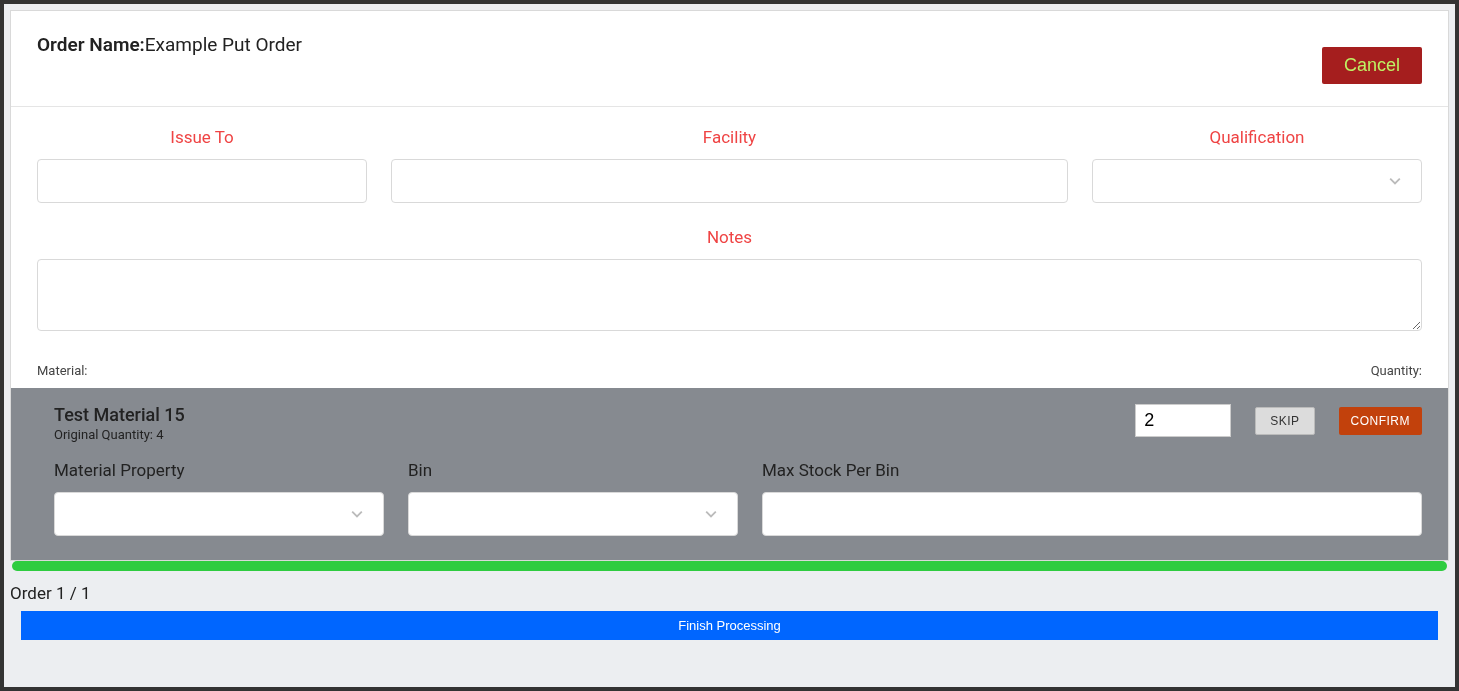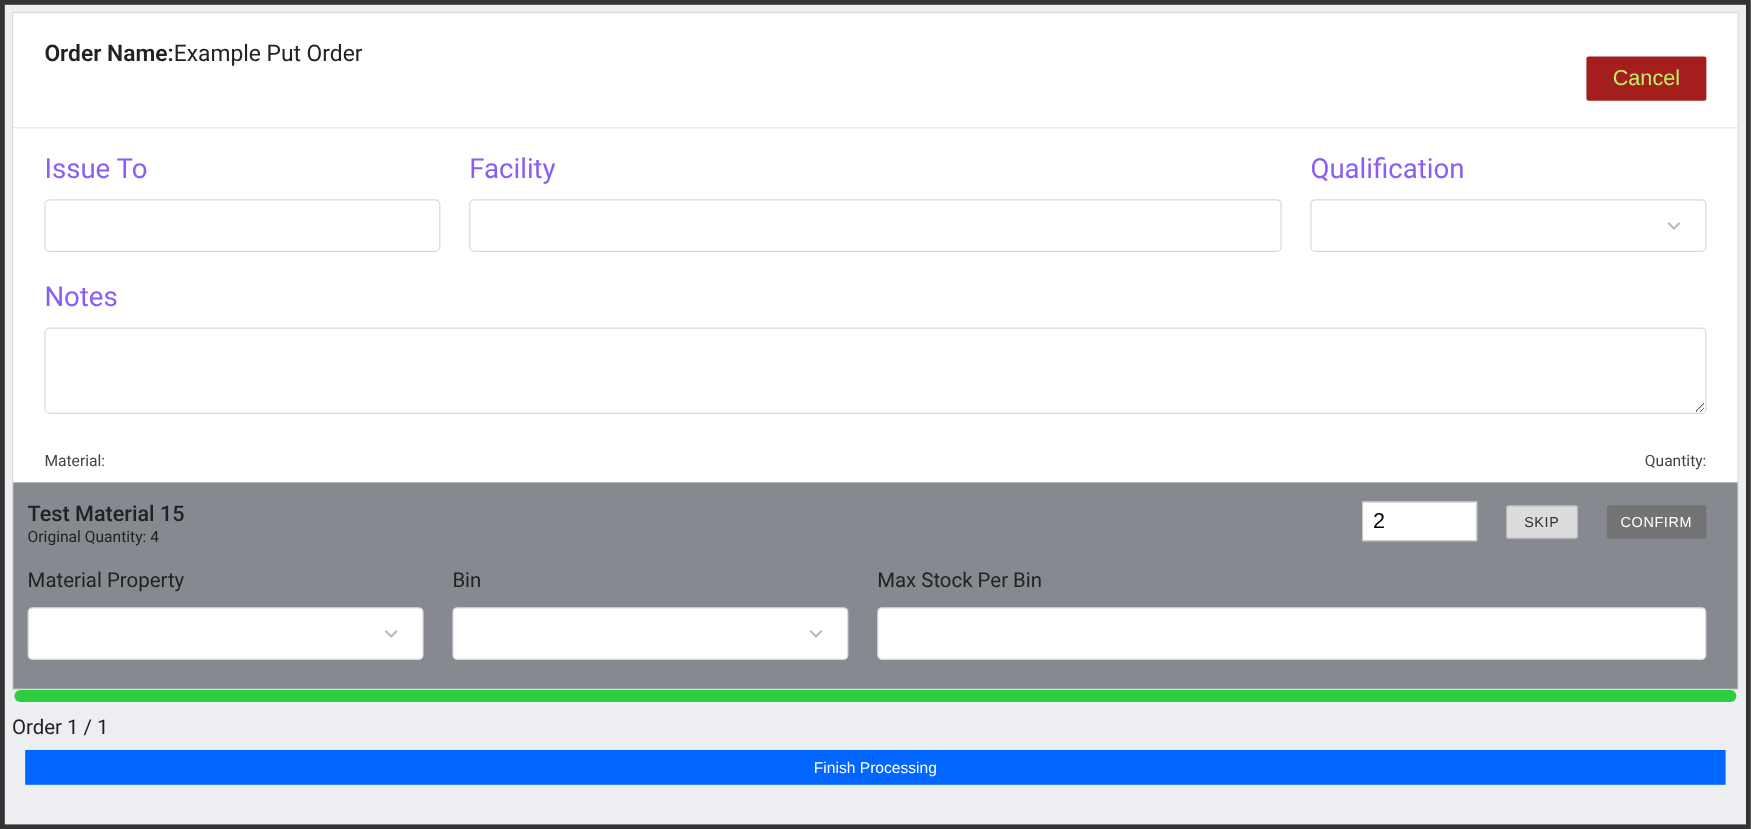--- a/index.html
+++ b/index.html
@@ -62,23 +62,24 @@
       gap: 24px;
     }
     .form-col {
       display: flex;
       flex-direction: column;
     }
     .form-col.issue { width: 330px; }
     .form-col.qual { width: 330px; }
     .form-col.facility { flex: 1; }
     .form-label {
-      font-size: 23px;
-      color: #8b5cf6;
+      font-size: 17px;
+      color: #ef4444;
       margin-bottom: 12px;
+      text-align: center;
     }
     .input, .select {
       border: 1px solid #d9d9d9;
       border-radius: 4px;
       height: 44px;
       padding: 0 12px;
       font-size: 15px;
       background: #fff;
       position: relative;
     }
@@ -109,21 +110,21 @@
     .meta-row {
       display: flex;
       justify-content: space-between;
       padding: 8px 26px 10px 26px;
       font-size: 13px;
       color: #444;
       align-items: center;
     }
     .gray-section {
       background: #868a90;
-      padding: 16px 26px 24px 12px;
+      padding: 16px 26px 24px 43px;
     }
     .gray-top {
       display: flex;
       justify-content: space-between;
       align-items: flex-start;
       margin-bottom: 18px;
     }
     .material-name {
       font-size: 18px;
       font-weight: 500;
@@ -152,21 +153,21 @@
       border: 1px solid #bbb;
       color: #333;
       font-size: 12px;
       font-weight: 500;
       padding: 6px 14px;
       border-radius: 2px;
       cursor: pointer;
       letter-spacing: 0.5px;
     }
     .btn-confirm {
-      background: #737373;
+      background: #c2410c;
       border: none;
       color: #fff;
       font-size: 12px;
       font-weight: 500;
       padding: 7px 12px;
       border-radius: 2px;
       cursor: pointer;
       letter-spacing: 0.5px;
     }
     .gray-row {

